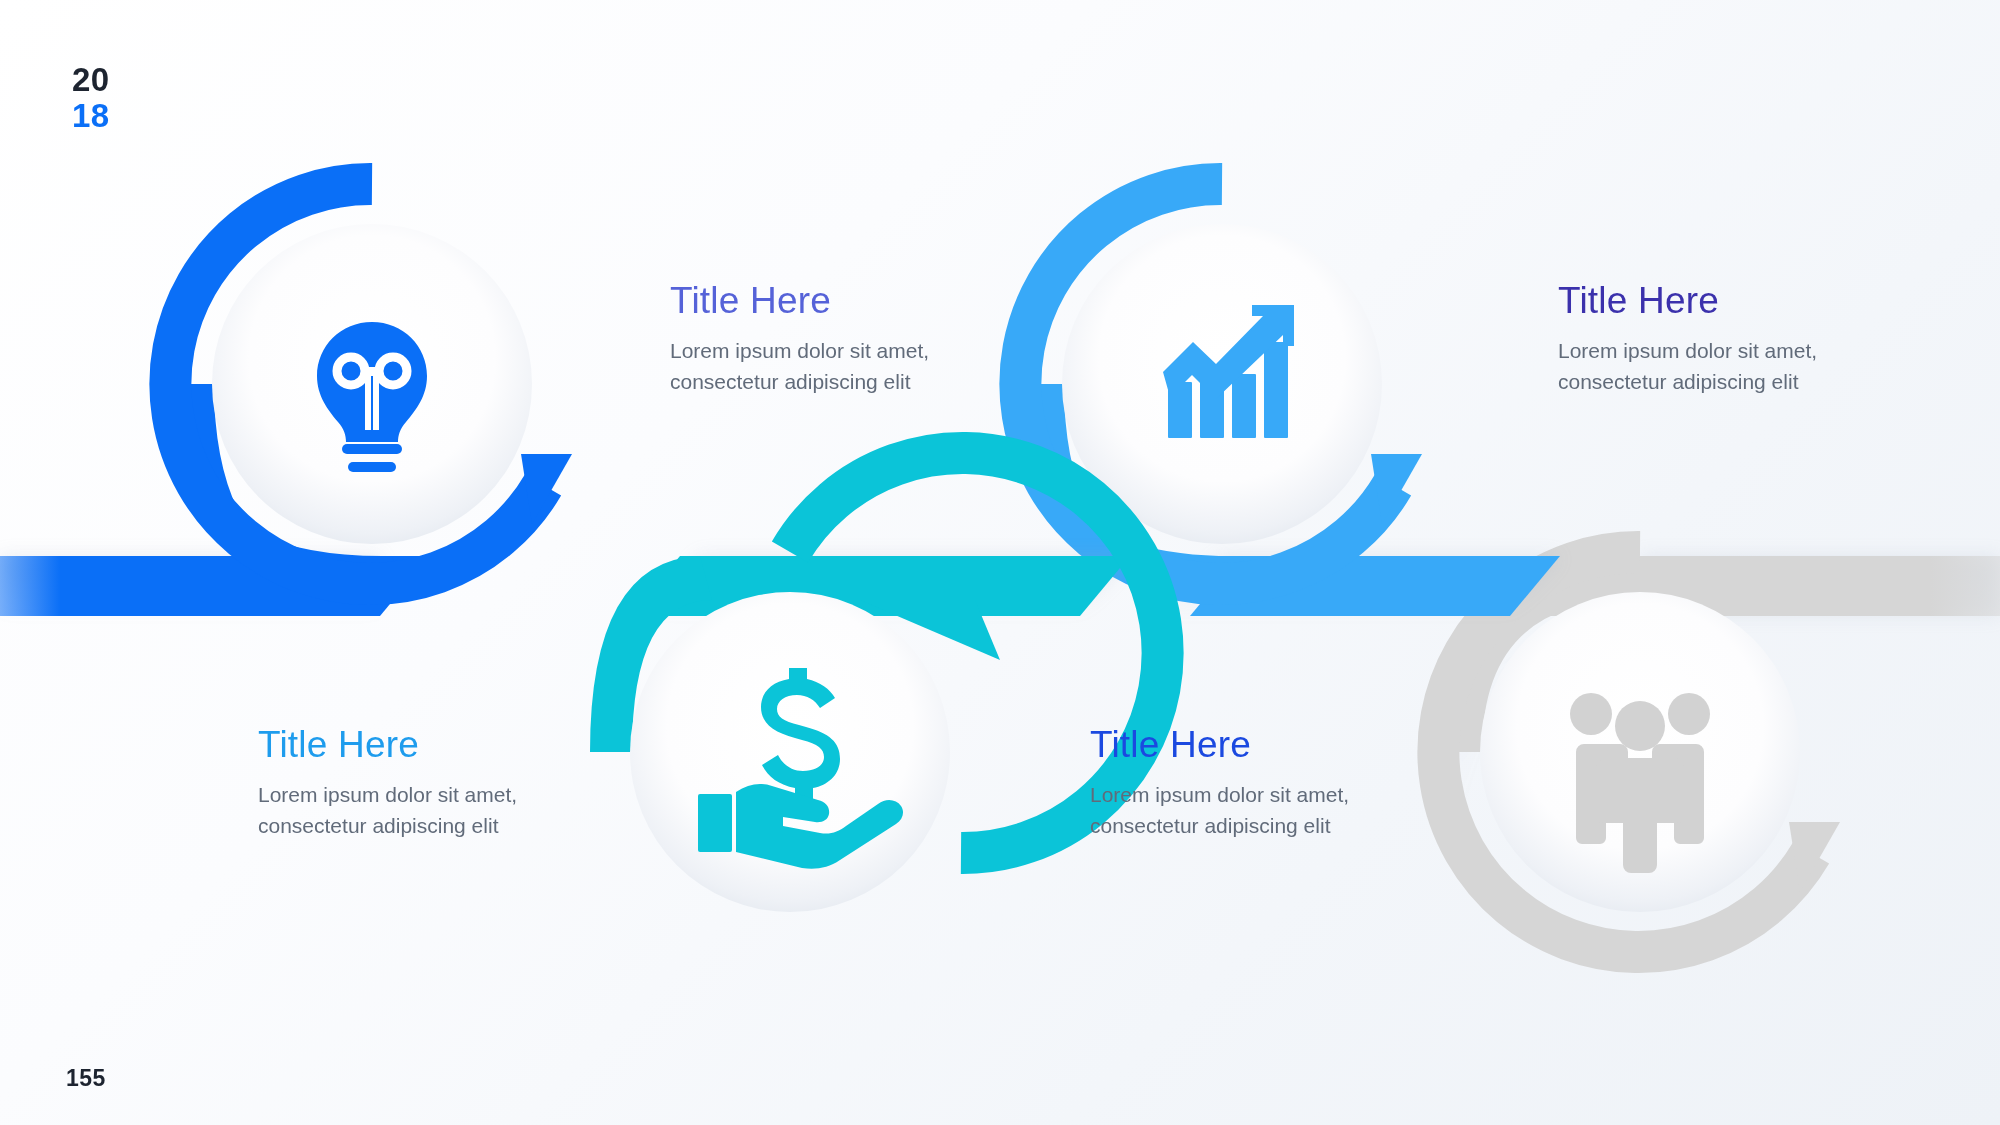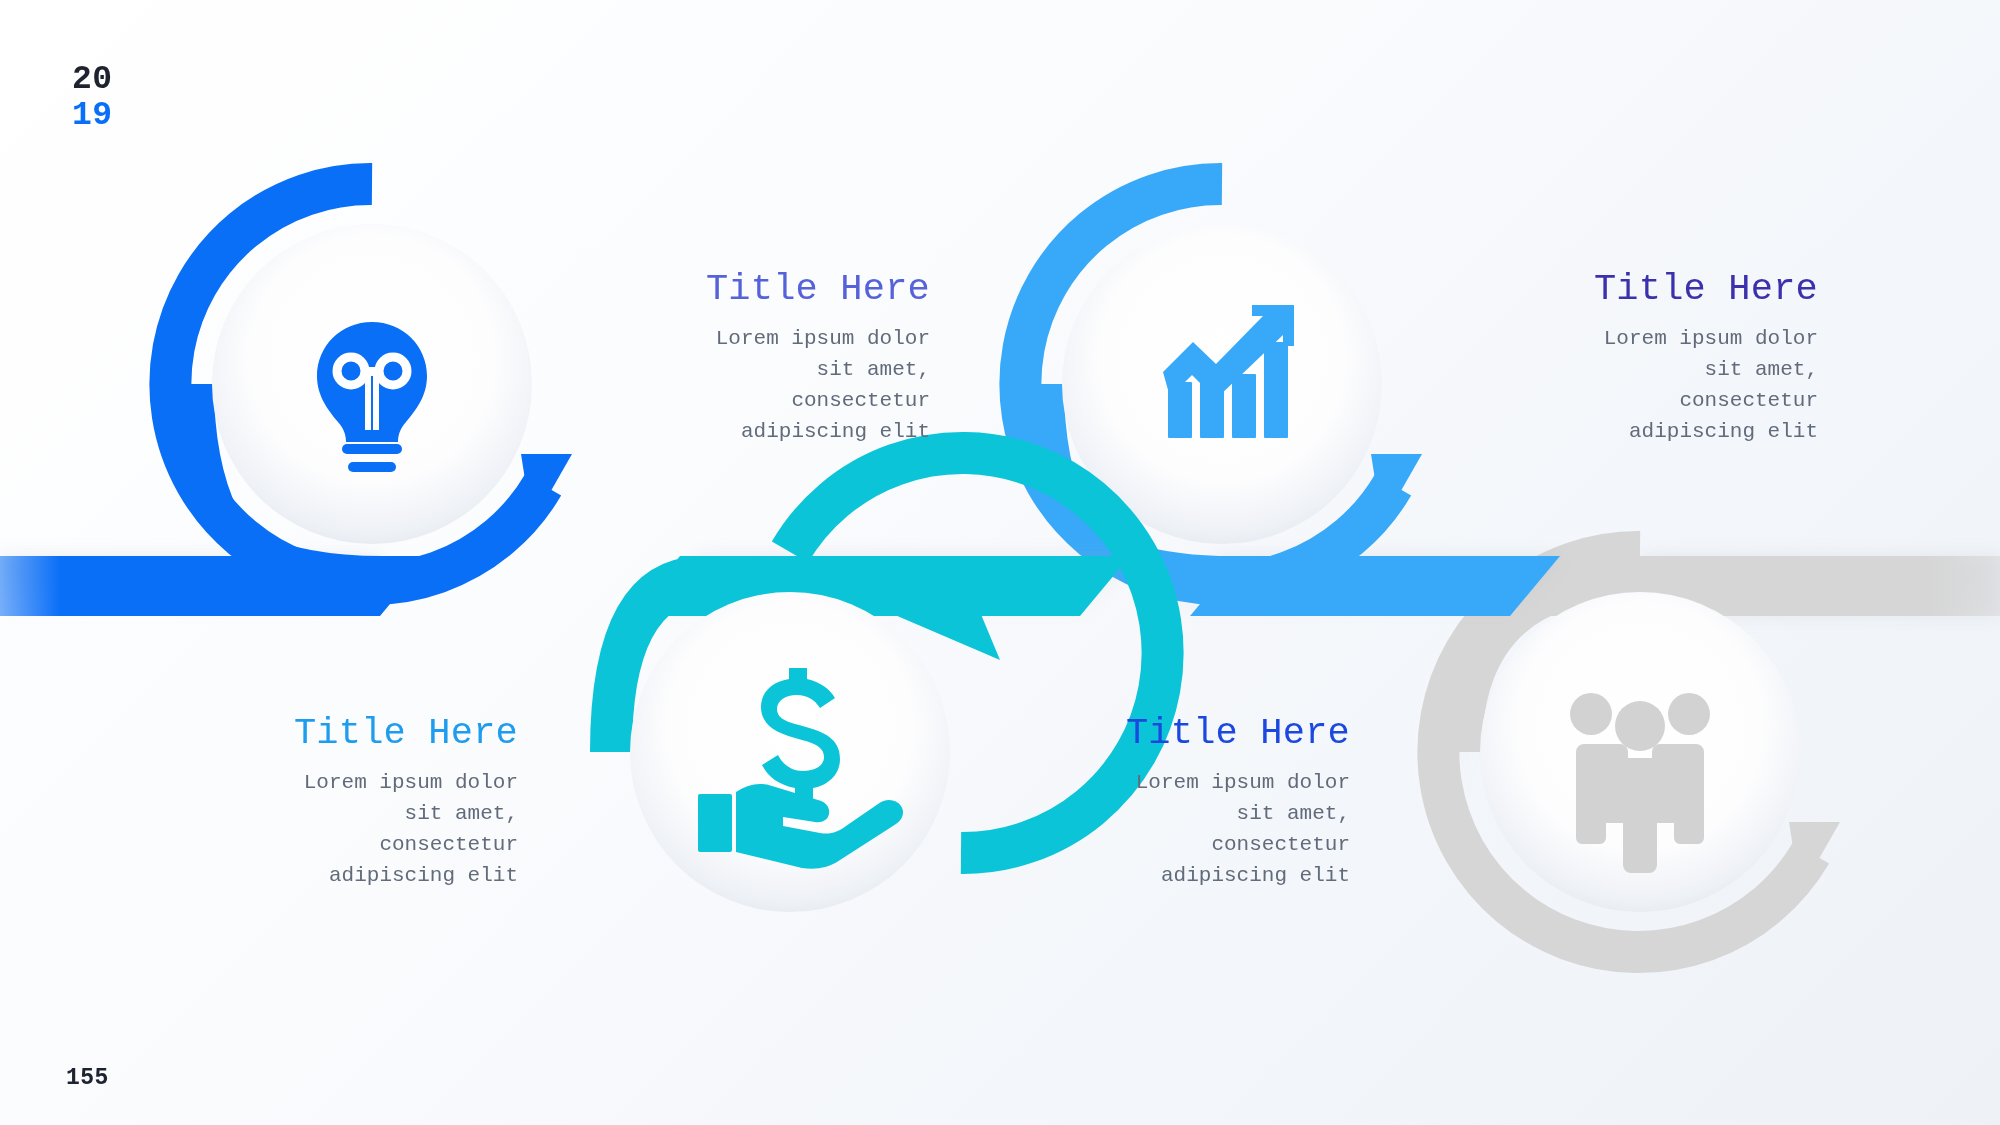--- a/index.html
+++ b/index.html
@@ -6,22 +6,21 @@
     margin: 0;
     padding: 0;
     background: #ffffff;
   }
   #slide {
     position: relative;
     width: 2000px;
     height: 1125px;
     overflow: hidden;
     background: linear-gradient(135deg, #ffffff 0%, #fbfcfe 35%, #f3f6fa 70%, #eef2f7 100%);
-    font-family: Liberation Mono, monospace;
-    text-align: right;
+    font-family: Liberation Sans, sans-serif;
   }
 
   
   #year {
     position: absolute;
     left: 72px;
     top: 62px;
     line-height: 1.08;
     font-weight: bold;
     font-size: 33px;
@@ -46,21 +45,21 @@
     position: absolute;
     left: 0; top: 0;
     width: 2000px; height: 1125px;
   }
 
   
   .txtblock { position: absolute; }
   .txtblock .t-title {
     font-size: 37px;
     font-weight: normal;
-    margin: 0 0 14px 0;
+    margin: 12px 0 14px 0;
     letter-spacing: 0.2px;
     white-space: nowrap;
   }
   .txtblock .t-body {
     font-size: 21px;
     line-height: 1.47;
     color: #616b7a;
     margin: 0;
     max-width: 260px;
   }
@@ -73,21 +72,21 @@
   #txt3 .t-title { color: #1e9ced; }
   #txt4 .t-title { color: #1b49e0; }
 </style>
 </head>
 <body>
 
 <div id="slide">
 
   <div id="year">
     <span class="y-top">20</span>
-    <span class="y-bot">19</span>
+    <span class="y-bot">18</span>
   </div>
 
   <svg id="art" viewBox="0 0 2000 1125">
     <defs>
 
       <radialGradient id="dish" cx="50%" cy="42%" r="62%">
         <stop offset="0%" stop-color="#ffffff"></stop>
         <stop offset="62%" stop-color="#fdfdfe"></stop>
         <stop offset="88%" stop-color="#eef1f6"></stop>
         <stop offset="100%" stop-color="#e3e8ef"></stop>

